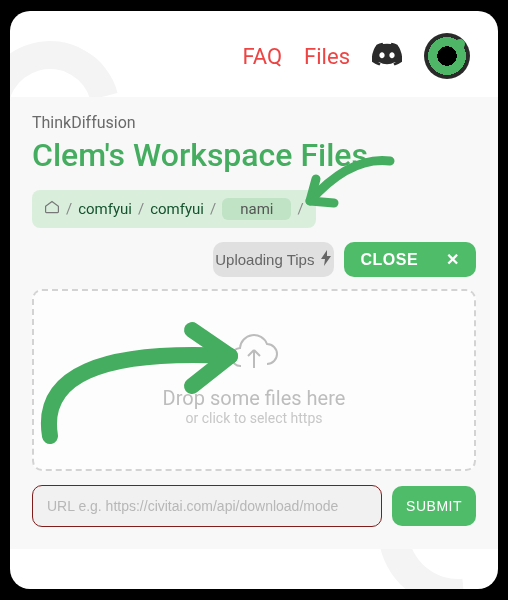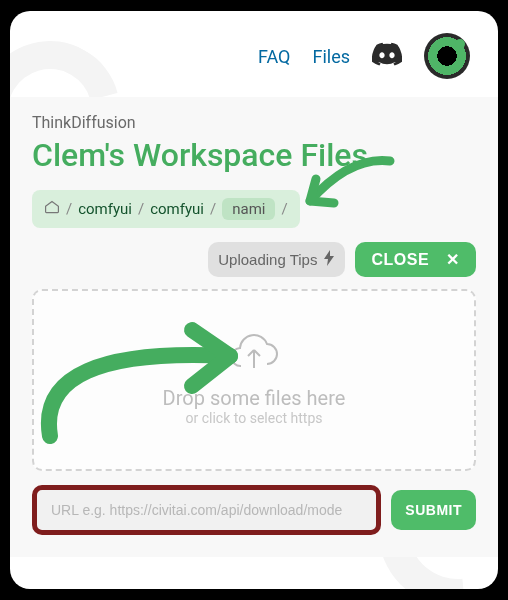--- a/index.html
+++ b/index.html
@@ -46,23 +46,23 @@
   .header {
     display: flex;
     align-items: center;
     justify-content: flex-end;
     gap: 22px;
     padding: 22px 28px 18px;
     position: relative;
     z-index: 2;
   }
   .header a {
-    color: #0369a1;
+    color: #ef4444;
     text-decoration: none;
-    font-size: 18px;
+    font-size: 22px;
   }
   .discord-icon svg { width: 30px; height: 24px; fill: #2b2b2b; }
   .avatar {
     width: 46px; height: 46px;
     border-radius: 50%;
     background: radial-gradient(circle at 50% 50%, #000 0 30%, #4fb567 30% 58%, #2a2a2a 58% 100%);
     position: relative;
   }
   .avatar::after{
     content:"";
@@ -100,48 +100,48 @@
     font-size: 15px;
     color: #555;
     margin-bottom: 14px;
     width: fit-content;
     max-width: 100%;
   }
   .breadcrumb .sep { color: #888; }
   .breadcrumb .crumb { color: #14532d; }
   .crumb.active {
     background: #bfe3c4;
-    padding: 2px 10px;
+    padding: 2px 18px;
     border-radius: 6px;
     color: #555;
   }
   .home-icon svg { width:16px; height:14px; stroke:#777; fill:none; stroke-width:1.5; }
   .row-actions {
     display:flex;
     justify-content:flex-end;
     gap:10px;
     margin-bottom:12px;
   }
   .pill {
     display:inline-flex;
     align-items:center;
     gap:6px;
     background:#e0e0e0;
     color:#666;
     border-radius:10px;
-    padding:8px 10px;
+    padding:8px 2px;
     font-size:15px;
     border:none;
     cursor:pointer;
   }
   .bolt svg{width:12px;height:16px;fill:#666;}
   .btn-close {
     display:inline-flex;
     align-items:center;
-    gap:17px;
+    gap:28px;
     background:#4fbc69;
     color:#fff;
     border:none;
     border-radius:10px;
     padding:8px 16px;
     font-size:16px;
     font-weight:600;
     letter-spacing:0.5px;
     cursor:pointer;
   }
@@ -162,36 +162,36 @@
   .cloud-icon svg{width:54px;height:42px;fill:none;stroke:#bcbcbc;stroke-width:2;}
   .drop-main{font-size:20px;color:#bdbdbd;margin-top:6px;}
   .drop-sub{font-size:14px;color:#c7c7c7;}
   .url-row{
     display:flex;
     gap:10px;
     align-items:center;
   }
   .url-input{
     flex:1;
-    border:5px solid #7f1d1d;
+    border:1px solid #7f1d1d;
     background:#f1f1f1;
     border-radius:10px;
     padding:12px 14px;
     font-size:14px;
     color:#777;
   }
   .url-input::placeholder{color:#b7b7b7;}
   .btn-submit{
     background:#4fbc69;
     color:#fff;
     border:none;
     border-radius:10px;
     padding:12px 14px;
     font-size:14px;
-    font-weight:700;
+    font-weight:400;
     letter-spacing:0.5px;
     cursor:pointer;
   }
   
   .arrow-1{
     position:absolute;
     left:270px; top:140px;
     z-index:5;
     pointer-events:none;
   }

